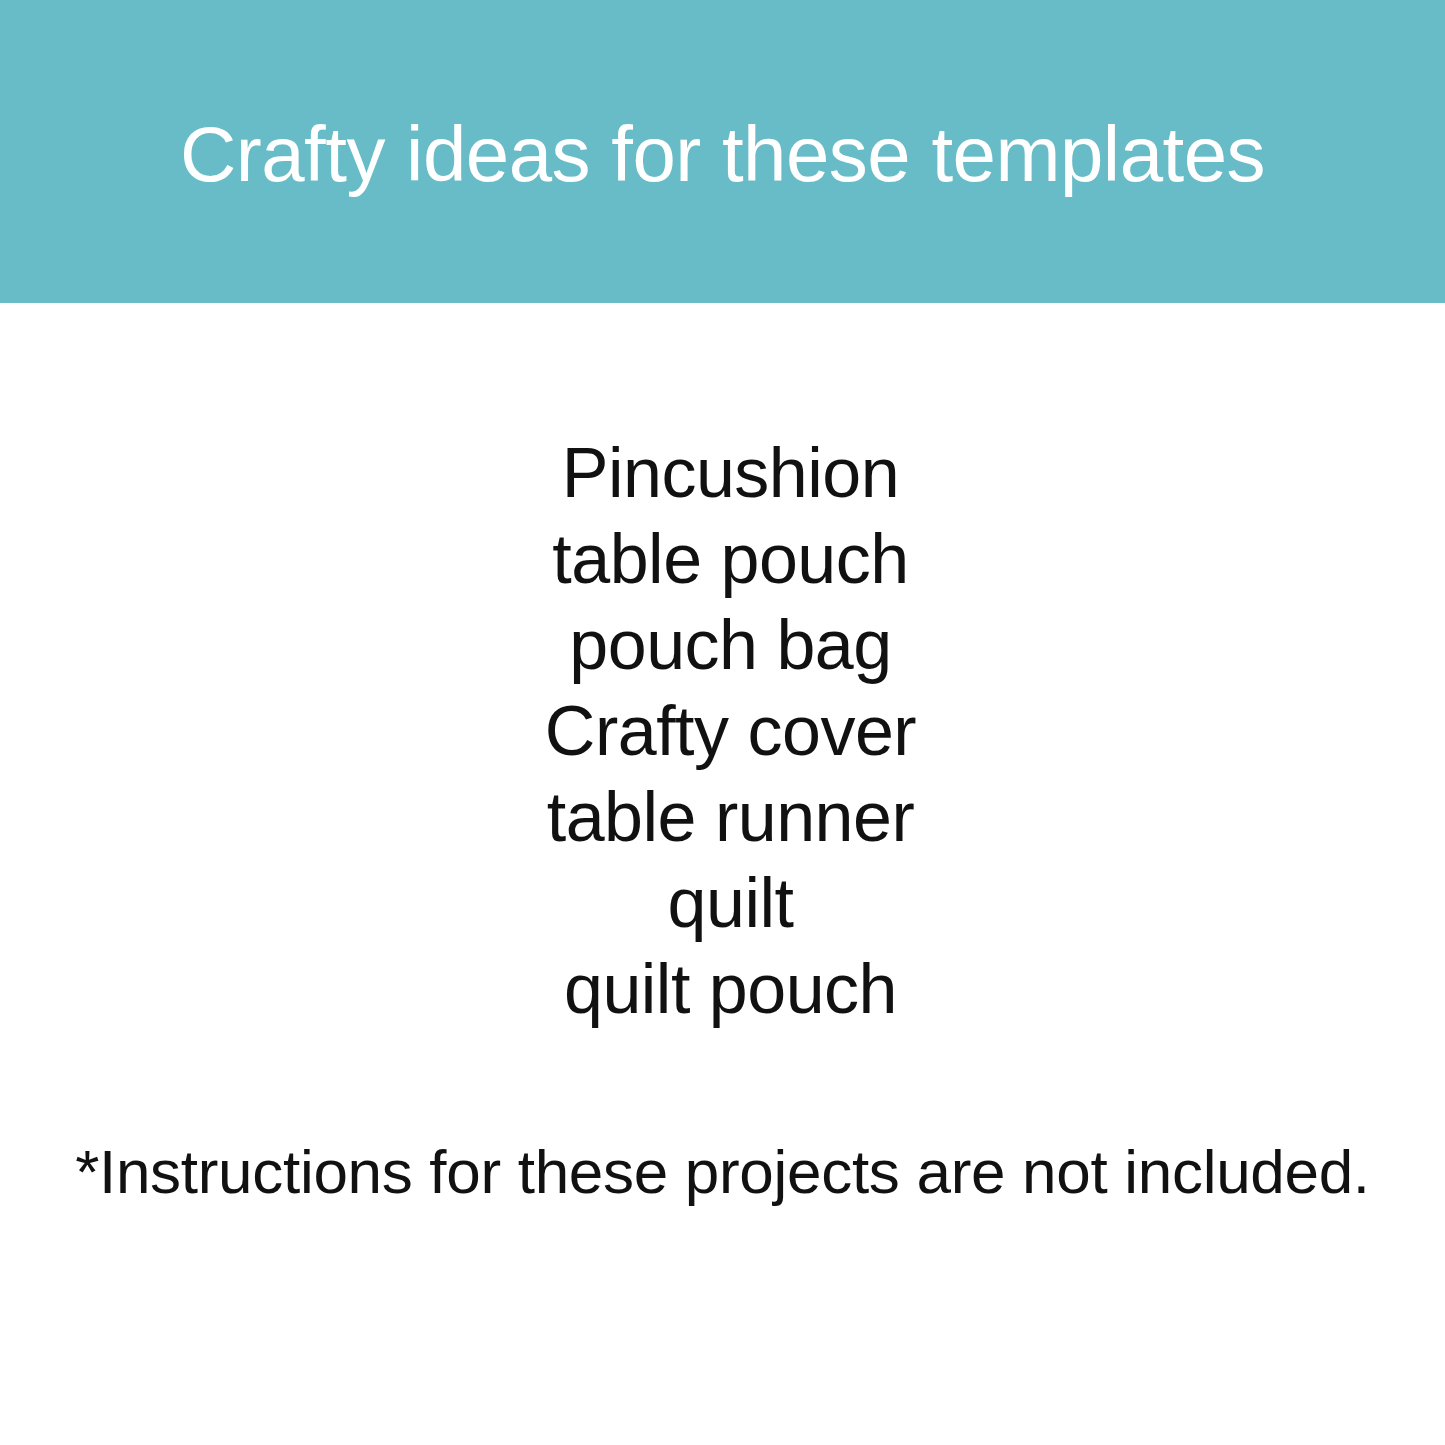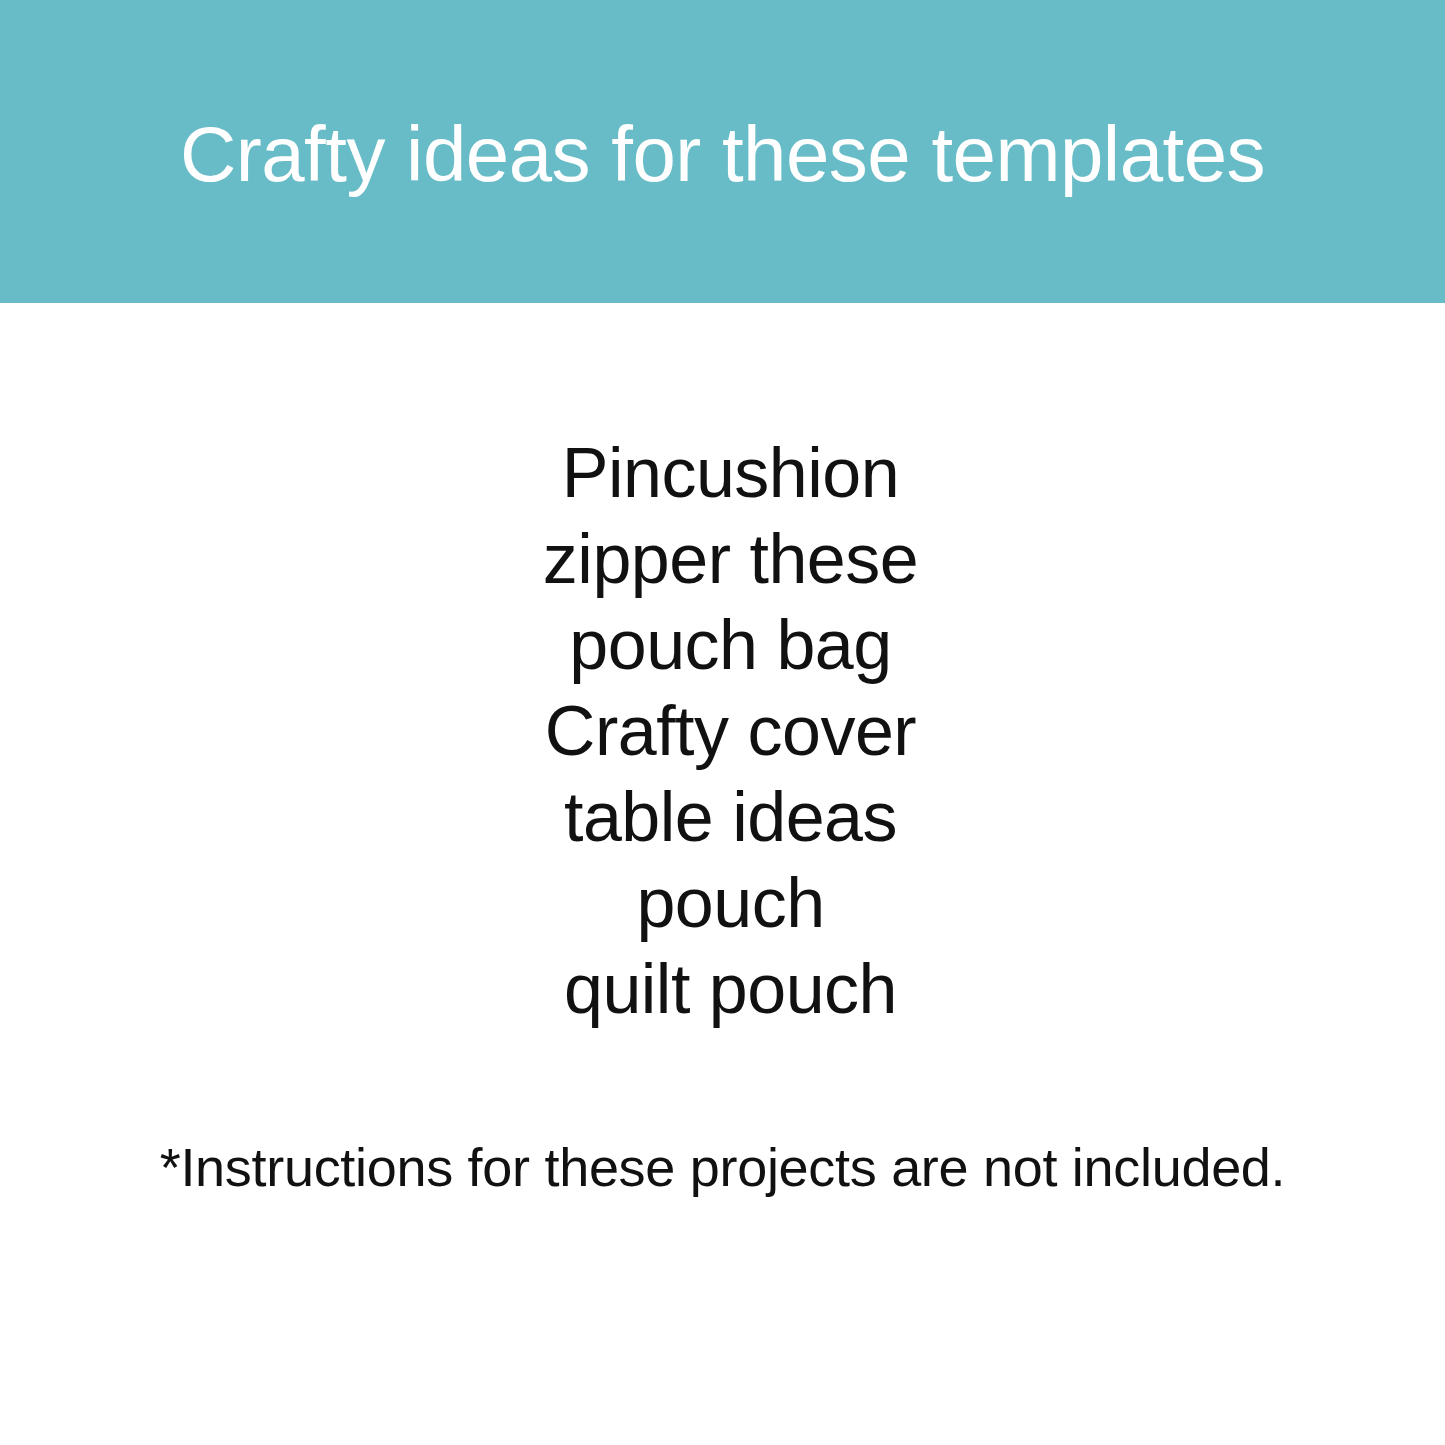--- a/index.html
+++ b/index.html
@@ -77,46 +77,46 @@
     white-space: nowrap;
   }
 
   .footnote {
     position: absolute;
     top: 832px;               
     left: 0;
     width: 100%;
     text-align: center;
     font-family: "Liberation Sans", sans-serif;
-    font-size: 54px;
+    font-size: 62px;
     font-weight: 500;
     color: #111111;
     letter-spacing: -0.3px;
     line-height: 1.2;
     white-space: nowrap;
   }
 </style>
 </head>
 <body>
 
 <div class="page">
 
   <div class="header-band">
     <div class="header-title">Crafty ideas for these templates</div>
   </div>
 
   <div class="body-area">
 
     <ul class="ideas-list">
       <li class="idea-item">Pincushion</li>
-      <li class="idea-item">zipper these</li>
+      <li class="idea-item">table pouch</li>
       <li class="idea-item">pouch bag</li>
       <li class="idea-item">Crafty cover</li>
-      <li class="idea-item">table ideas</li>
-      <li class="idea-item">pouch</li>
+      <li class="idea-item">table runner</li>
+      <li class="idea-item">quilt</li>
       <li class="idea-item">quilt pouch</li>
     </ul>
 
     <div class="footnote">*Instructions for these projects are not included.</div>
 
   </div>
 
 </div>
 
 </body></html>

